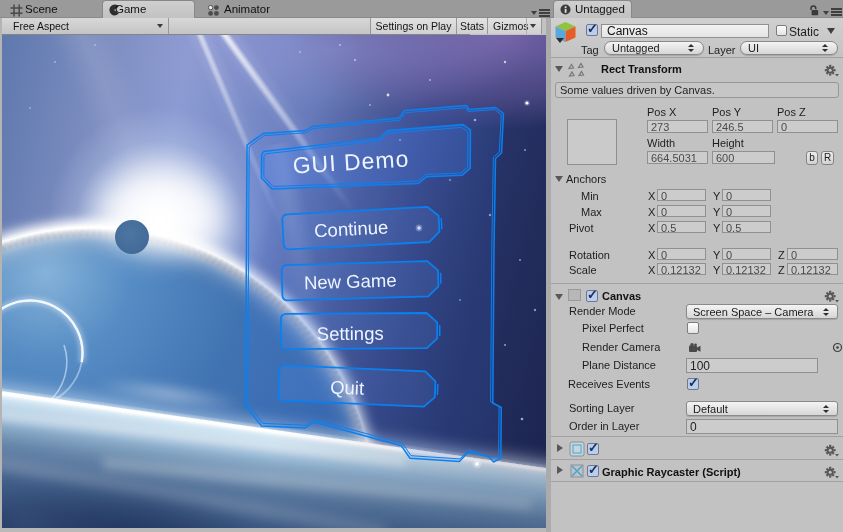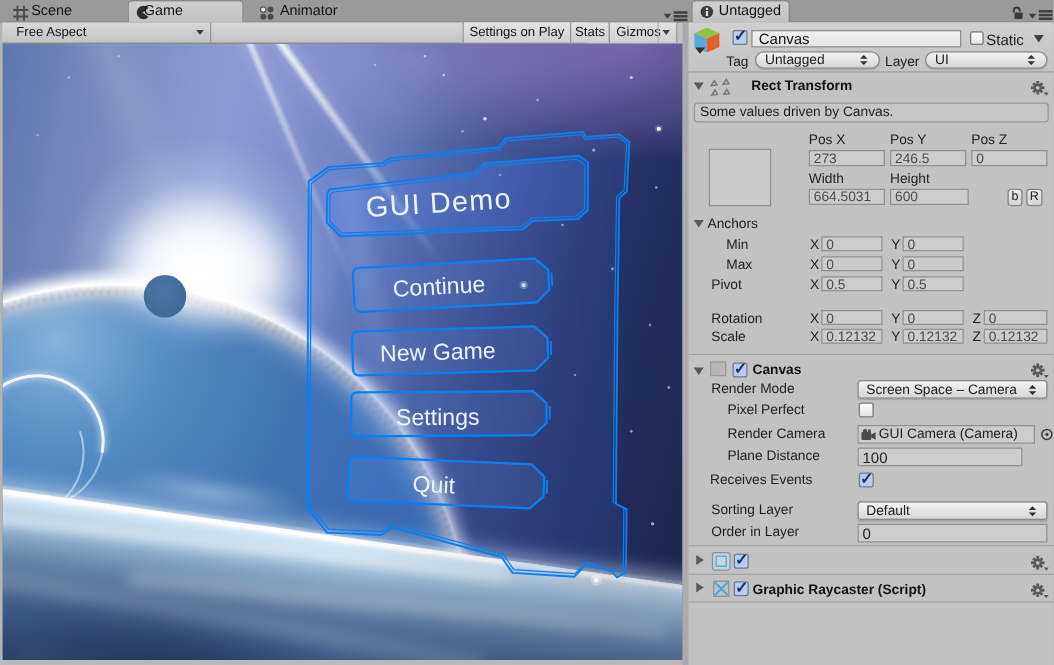--- a/index.html
+++ b/index.html
@@ -367,21 +367,20 @@
         </g>
       </svg>
     <span class="lbl" style="left:18px;top:287px">Render Mode</span>
     <div class="dd2" style="left:135px;top:286px;width:152px;height:15px;line-height:14px">Screen Space – Camera<div class="updn" style="right:7px;top:3px">
           <i class="u"></i>
           <i class="d"></i>
         </div></div>
     <span class="lbl" style="left:31px;top:304px">Pixel Perfect</span>
     <div class="cb" style="left:136px;top:304px"></div>
     <span class="lbl" style="left:31px;top:323px">Render Camera</span>
-    <div class="fld" style="left:135px;top:322px;width:142px;height:15px;padding-left:16px;color:#222">GUI Camera (Camera)</div>
     <svg class="abs" style="left:138px;top:325px" width="13" height="10" viewBox="0 0 13 10">
         <rect x="0" y="2.5" width="8" height="6.5" rx="1" fill="#4a4a4a"></rect>
         <path d="M8 4.5 L11.5 2.8 V8.7 L8 7 Z" fill="#4a4a4a"></path>
         <circle cx="3" cy="1.8" r="1.7" fill="#4a4a4a"></circle>
         <circle cx="6.5" cy="1.8" r="1.4" fill="#4a4a4a"></circle>
       </svg>
     <svg class="abs" style="left:281px;top:324px" width="11" height="11" viewBox="0 0 11 11">
         <circle cx="5.5" cy="5.5" r="4" fill="none" stroke="#3f3f3f" stroke-width="1.2"></circle>
         <circle cx="5.5" cy="5.5" r="1.3" fill="#3f3f3f"></circle>
       </svg>

